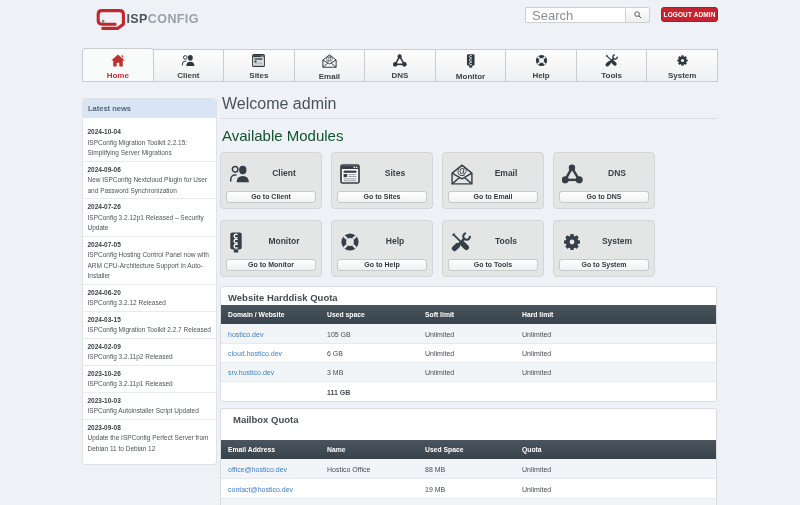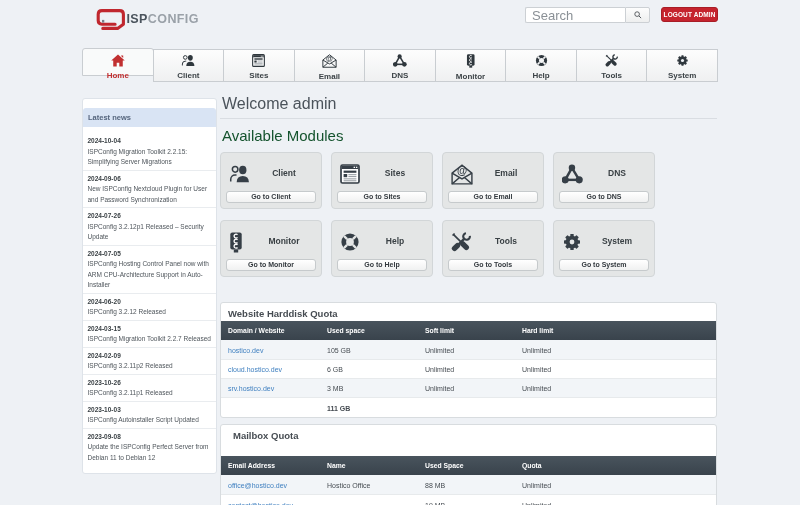--- a/index.html
+++ b/index.html
@@ -18,46 +18,46 @@
 .search input::placeholder { color:#8a9096; }
 .search .btn { width:25px; height:16px; border:1px solid #ccd0d4; border-radius:0 2px 2px 0; background:linear-gradient(#fdfdfd,#eeefef); display:flex; align-items:center; justify-content:center; }
 .logout { position:absolute; left:661px; top:7px; width:57px; height:15px; background:#c5232d; border:1px solid #a81d26; border-radius:3px; color:#fff; font-size:6.5px; font-weight:bold; text-align:center; line-height:13.5px; letter-spacing:0.1px; }
 
 
 .nav { display:flex; }
 .tab { width:71.55px; height:33px; border:1px solid #c9cdd1; margin-left:-1px; background:linear-gradient(#fdfdfd,#eff0f1); text-align:center; padding-top:4px; }
 .tab:first-child { margin-left:0; }
 .tab svg { display:block; margin:0 auto; }
 .tab .lbl { display:block; font-size:8px; font-weight:bold; color:#3c4347; margin-top:3.5px; }
-.tab.active { background:#f9fafa; border-radius:3px 3px 0 0; margin-top:-1px; height:28px; padding-top:5px; }
+.tab.active { background:#f9fafa; border-radius:3px 3px 0 0; margin-top:-1px; height:34px; padding-top:5px; }
 .tab.active .lbl { color:#c12f30; }
 
 
 .content { display:flex; margin-top:10.5px; }
 .sidebar { width:135px; margin-right:3px; padding-top:5.5px; }
 .side-box { background:#fff; border:1px solid #dee3e9; border-radius:3px; }
-.side-head { background:#d9e4f4; border-radius:3px 3px 0 0; padding:5px 0 0 5px; font-size:7.5px; font-weight:bold; color:#55657d; height:19px;margin-top:9px; }
+.side-head { background:#d9e4f4; border-radius:3px 3px 0 0; padding:5px 0 0 5px; font-size:7.5px; font-weight:bold; color:#55657d; height:19px; }
 .news-list { padding:6px 0 6px 0; }
 .news-item { padding:3px 2px 2px 4.5px; border-bottom:1px solid #e9ecef; }
 .news-item:last-child { border-bottom:none; padding-bottom:4px; }
 .news-item .d { font-size:6.5px; font-weight:bold; color:#3a4145; line-height:10.5px; }
 .news-item .t { font-size:6.5px; color:#4e555b; line-height:10.5px; white-space:nowrap; overflow:hidden; }
 .main { width:497px; }
 h1 { font-size:16px; font-weight:normal; color:#4b535b; padding:0 0 4px 2px; border-bottom:1px solid #d9dde2; line-height:21px; }
 h2 { font-size:15px; font-weight:normal; color:#14532d; margin-top:10.5px; padding-left:2px; line-height:14px; }
 .cards { margin-top:8.5px; }
 .cardrow { display:flex; margin-bottom:11px; }
 .cardrow:last-child { margin-bottom:0; }
 .card { width:102px; height:57px; background:#e4e6e6; border:1px solid #d2d6d8; border-radius:4px; margin-right:9px; position:relative; }
 .card .ico { position:absolute; left:8px; top:11px; }
 .card .ttl { position:absolute; left:30px; right:4px; top:15px; text-align:center; font-size:8.5px; font-weight:bold; color:#3a4145; }
 .card .go { position:absolute; left:5px; right:5px; bottom:5px; height:11.5px; background:linear-gradient(#ffffff,#f0f1f1); border:1px solid #c6cacc; border-radius:3px; text-align:center; font-size:7px; font-weight:bold; color:#33393e; line-height:9.5px; }
 
 
-.panel { background:#fff; border:1px solid #d8dcdf; border-radius:3px; margin-top:25px; }
+.panel { background:#fff; border:1px solid #d8dcdf; border-radius:3px; margin-top:9px; }
 .panel .pt { font-size:9.5px; font-weight:bold; color:#464c52; padding:5px 0 0 7px; height:18.5px; }
 .panel.p2 { margin-top:6.2px; }
 .panel.p2 .pt { height:31px; padding-top:5.5px;padding-left:12px; }
 table { border-collapse:collapse; width:100%; table-layout:fixed; }
 thead th { background:linear-gradient(#49545d,#39434c); color:#fff; font-size:6.8px; font-weight:bold; text-align:left; padding:0 0 0 7px; height:19px; }
 tbody td { font-size:7px; color:#464c52; padding:2px 0 0 7px; height:19.2px; border-top:1px solid #e7eaec; }
 .p2 tbody td { height:19.7px; }
 tbody tr:nth-child(odd) td { background:#f2f5f8; }
 tbody tr:first-child td { border-top:none; }
 td a { color:#4080c0; text-decoration:none; }

